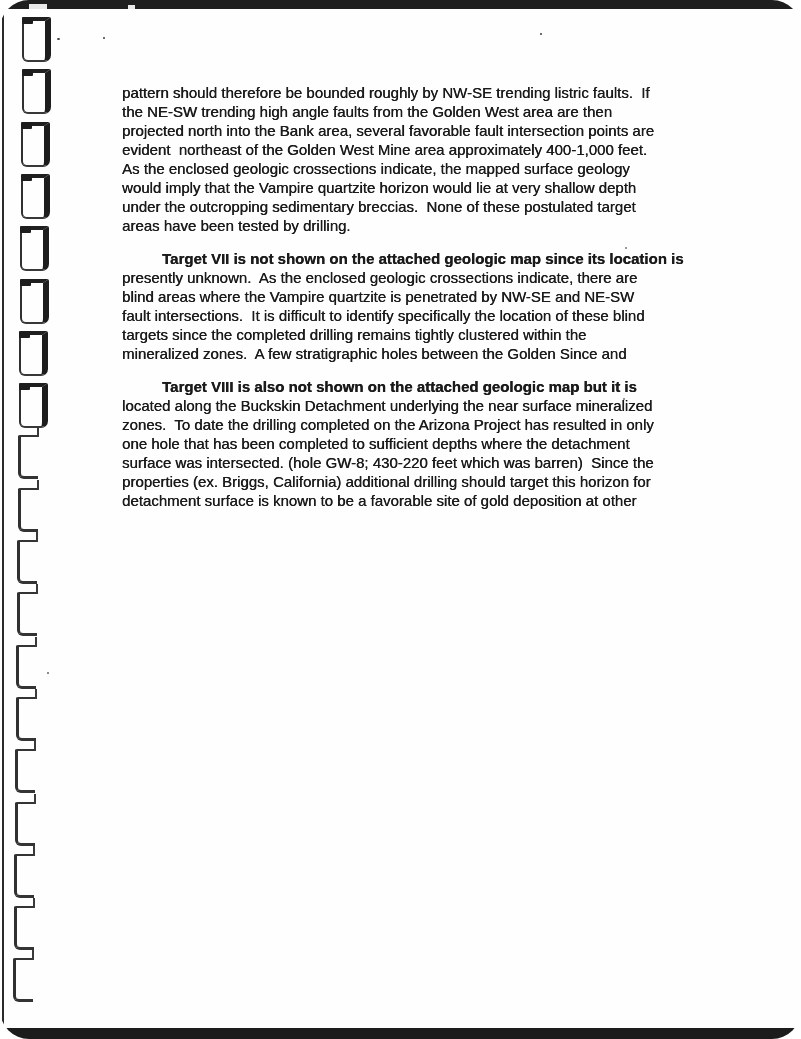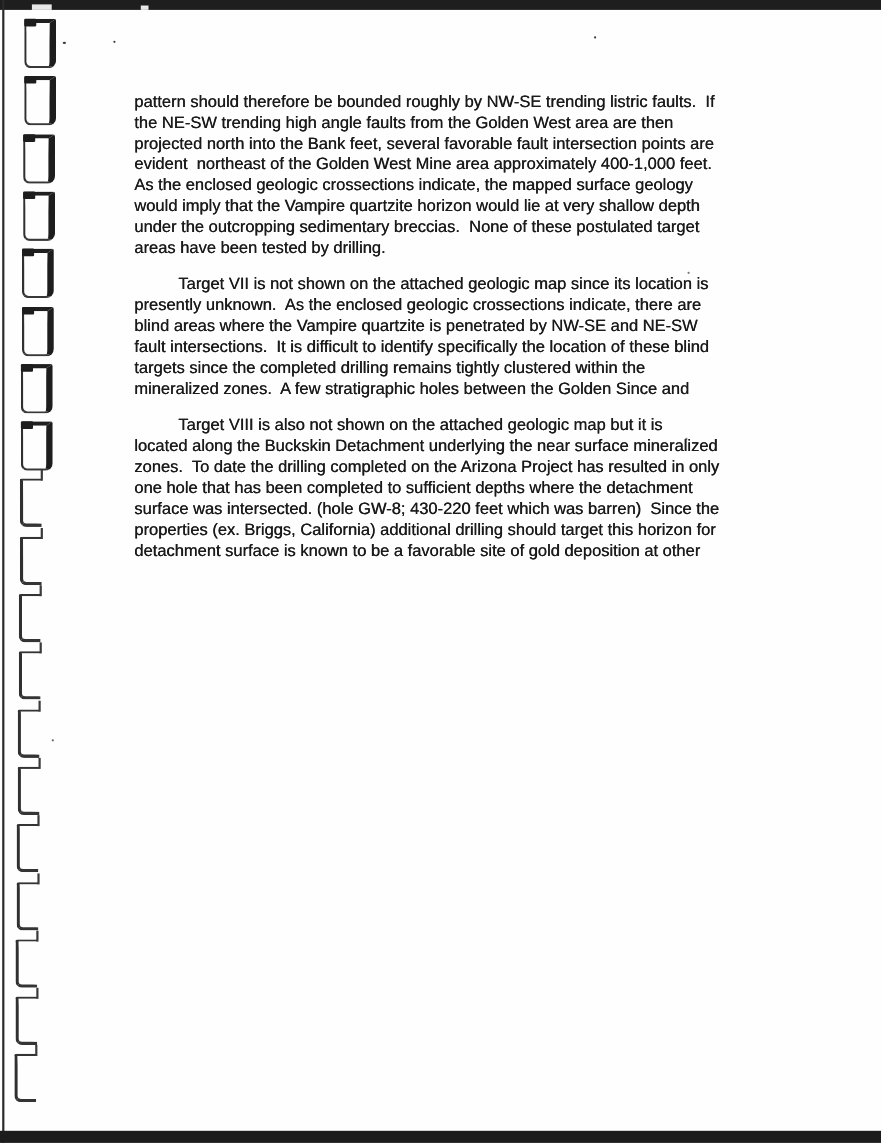--- a/index.html
+++ b/index.html
@@ -3,20 +3,21 @@
 <meta charset="utf-8">
 <style>
   html, body { margin: 0; padding: 0; background: #ffffff; }
   .scan {
     position: relative;
     width: 801px;
     height: 1039px;
     background: #fefefe;
     overflow: hidden;
     font-family: "Liberation Sans", "DejaVu Sans", sans-serif;
+    border-radius: 29px;
   }
   
   .edge-top {
     position: absolute; top: 0; left: 0; width: 801px; height: 9px;
     background: #1e1e1e;
   }
   .edge-top .notch { position: absolute; background: #e8e8e8; }
   .edge-top .notch.n1 { left: 29px; top: 4px; width: 18px; height: 5px; }
   .edge-top .notch.n2 { left: 128px; top: 5px; width: 7px; height: 4px; }
   .edge-bottom {
@@ -52,21 +53,21 @@
     width: 2px; height: 10px; background: #3a3a3a;
   }
   
   .page-text {
     position: absolute; left: 122px; top: 83px; width: 610px;
     font-size: 15px; line-height: 19px; color: #1b1b1b;
     text-shadow: 0.3px 0 0 #1b1b1b;
   }
   .para { margin: 0 0 14px 0; }
   .line { white-space: pre; }
-  .line.indent { text-indent: 40px; }
+  .line.indent { text-indent: 40px; font-weight: bold; }
   
   .speck { position: absolute; background: #3c3c3c; border-radius: 50%; }
 </style>
 </head>
 <body>
 
 <div class="scan">
   <div class="edge-top">
     <span class="notch n1"></span>
     <span class="notch n2"></span>
@@ -93,21 +94,21 @@
       <div class="hole open" style="top: 801.5px; left: 14.5px;"></div>
       <div class="hole open" style="top: 853.8px; left: 14px;"></div>
       <div class="hole open" style="top: 906.1px; left: 13.5px;"></div>
       <div class="hole open" style="top: 958.4px; left: 13px;"></div>
     </div>
 
   <div class="page-text">
       <div class="para">
         <div class="line">pattern should therefore be bounded roughly by NW-SE trending listric faults.  If</div>
         <div class="line">the NE-SW trending high angle faults from the Golden West area are then</div>
-        <div class="line">projected north into the Bank feet, several favorable fault intersection points are</div>
+        <div class="line">projected north into the Bank area, several favorable fault intersection points are</div>
         <div class="line">evident  northeast of the Golden West Mine area approximately 400-1,000 feet.</div>
         <div class="line">As the enclosed geologic crossections indicate, the mapped surface geology</div>
         <div class="line">would imply that the Vampire quartzite horizon would lie at very shallow depth</div>
         <div class="line">under the outcropping sedimentary breccias.  None of these postulated target</div>
         <div class="line">areas have been tested by drilling.</div>
       </div>
       <div class="para">
         <div class="line indent">Target VII is not shown on the attached geologic map since its location is</div>
         <div class="line">presently unknown.  As the enclosed geologic crossections indicate, there are</div>
         <div class="line">blind areas where the Vampire quartzite is penetrated by NW-SE and NE-SW</div>

